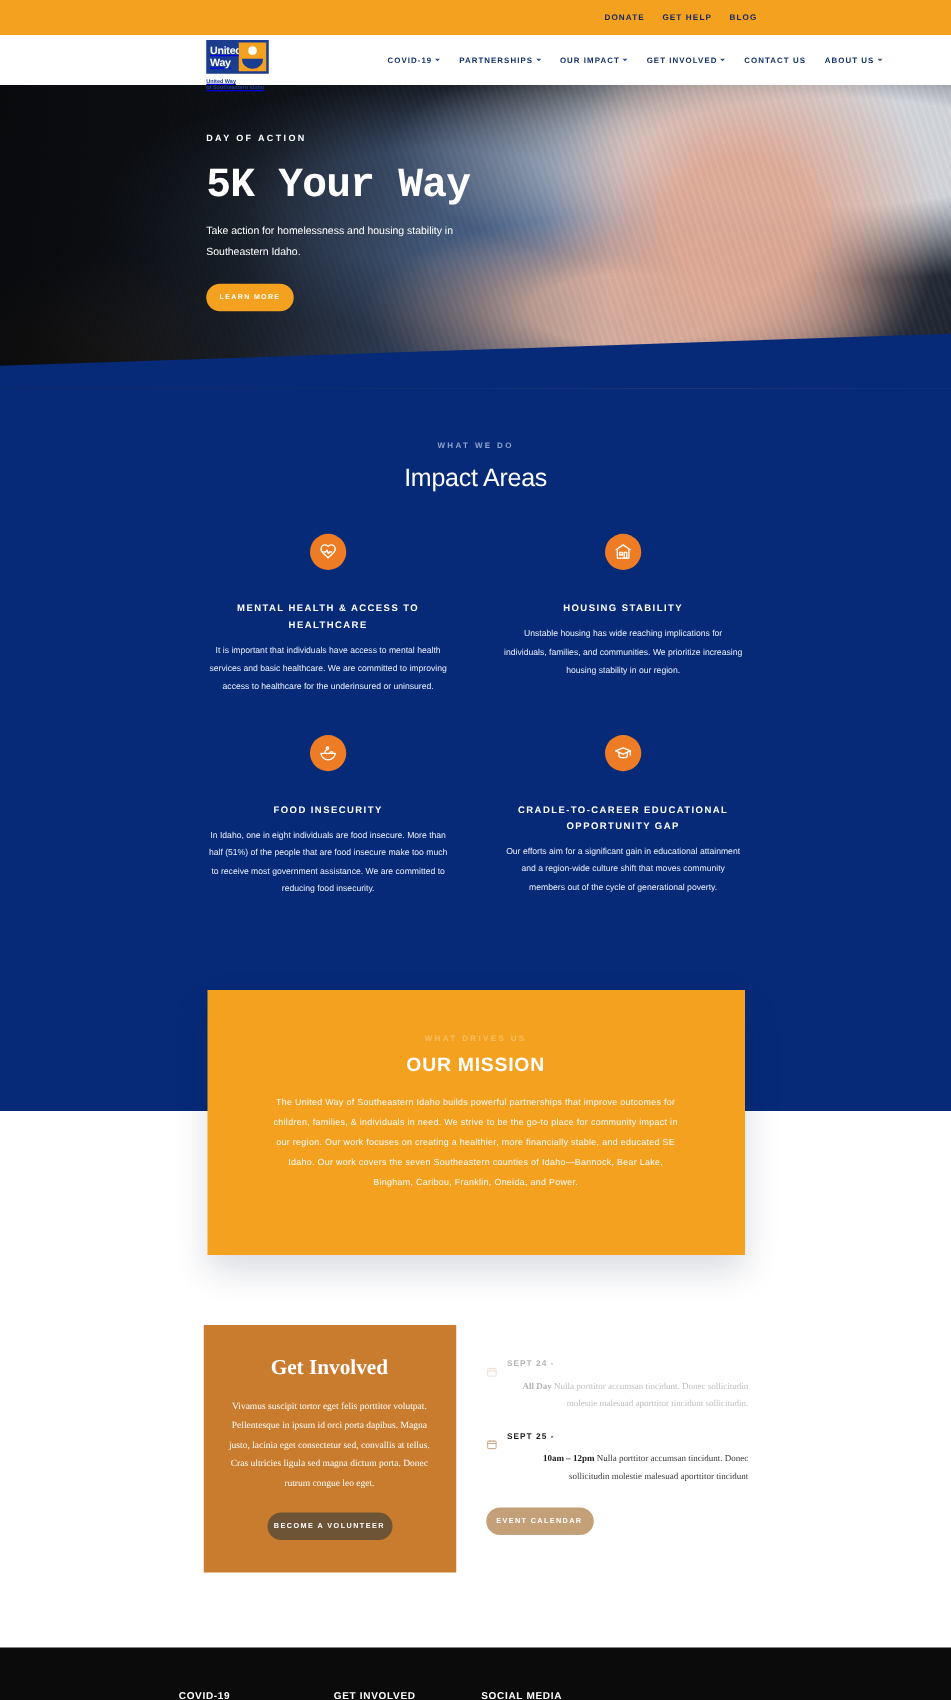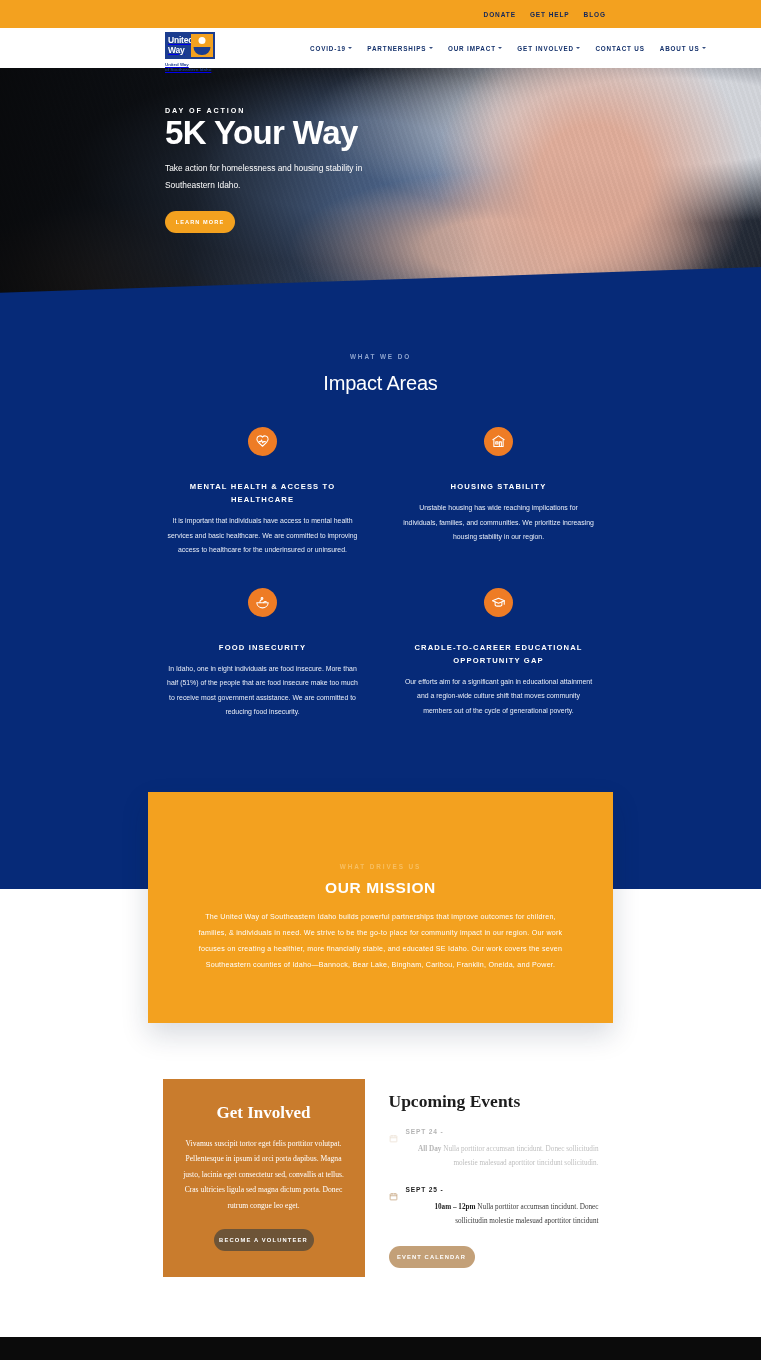--- a/index.html
+++ b/index.html
@@ -168,26 +168,27 @@
     z-index: 5;
   }
   .eyebrow-hero {
     font-size: 7.2px;
     font-weight: 700;
     letter-spacing: 1.9px;
     color: #ffffff;
     text-transform: uppercase;
   }
   .hero-title {
-    margin-top: 0;
+    margin-top: 16px;
     font-size: 33px;
     line-height: 36px;
     font-weight: 700;
     color: #fff;
     letter-spacing: -0.6px;
+    font-family: Liberation Mono, monospace;
   }
   .hero-sub {
     margin-top: 9px;
     font-size: 8.4px;
     line-height: 16.5px;
     color: #fff;
     font-weight: 400;
     max-width: 222px;
   }
   .btn-learn {
@@ -268,24 +269,24 @@
   .impact-spacer { height: 72px; }
 
   
   .mission-zone {
     position: relative;
     background: linear-gradient(to bottom, #062a78 0px, #062a78 97px, #ffffff 97px, #ffffff 100%);
     padding-bottom: 44px;
   }
   .mission-card {
     position: relative;
-    width: 465px;
+    width: 430px;
     margin: 0 auto;
     background: #f3a11f;
-    padding: 71px 48px 50px;
+    padding: 36px 48px 50px;
     box-shadow: 0 12px 26px rgba(20,30,60,0.16);
   }
   .mission-eyebrow {
     text-align: center;
     font-size: 6.4px;
     font-weight: 700;
     letter-spacing: 1.9px;
     color: #f7bf62;
     text-transform: uppercase;
   }
@@ -575,21 +576,20 @@
 
 <section class="lower">
 
   <div class="involved-card">
     <h2>Get Involved</h2>
     <p>Vivamus suscipit tortor eget felis porttitor volutpat. Pellentesque in ipsum id orci porta dapibus. Magna justo, lacinia eget consectetur sed, convallis at tellus. Cras ultricies ligula sed magna dictum porta. Donec rutrum congue leo eget.</p>
     <button class="btn-volunteer">BECOME A VOLUNTEER</button>
   </div>
 
   <div class="events">
-    <h2>Upcoming Events</h2>
 
     <div class="event-row faded">
       <span class="cal-icon">
         <svg width="9" height="9" viewBox="0 0 24 24" fill="none" stroke="#c3a078" stroke-width="2">
           <rect x="3" y="5" width="18" height="16" rx="1.5"></rect>
           <path d="M3 10h18M8 3v4M16 3v4"></path>
         </svg>
       </span>
       <div>
         <div class="event-date">SEPT 24 -</div>

